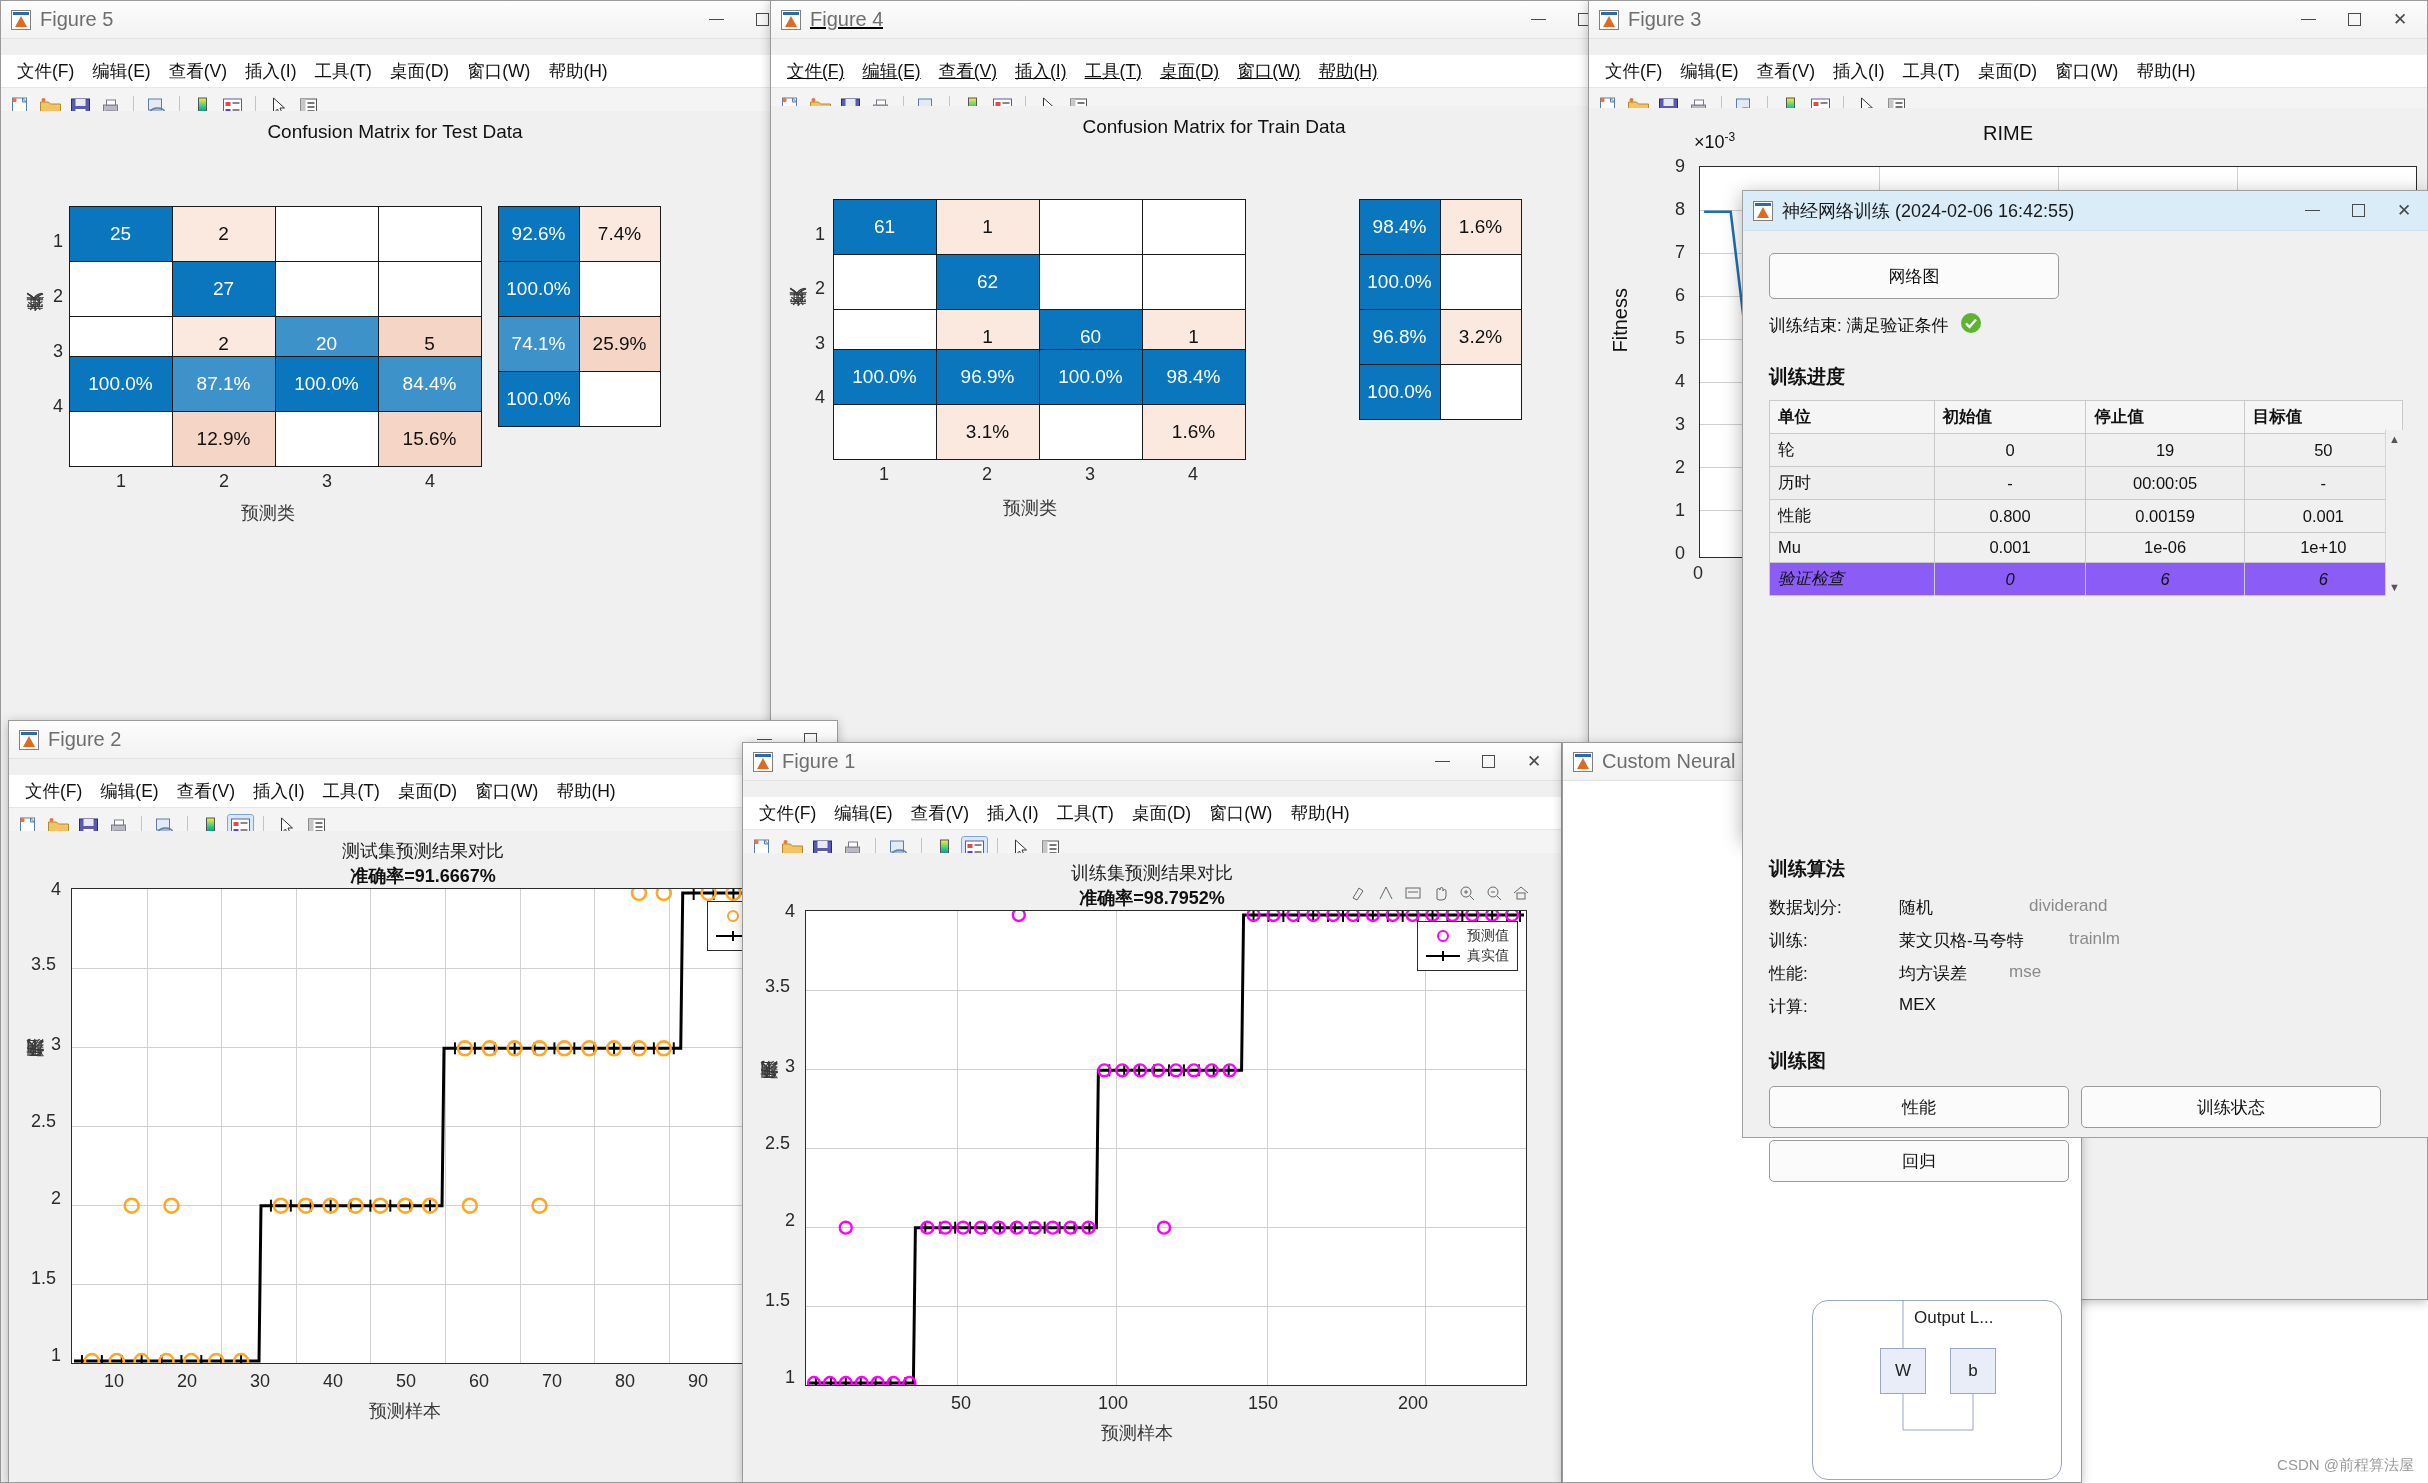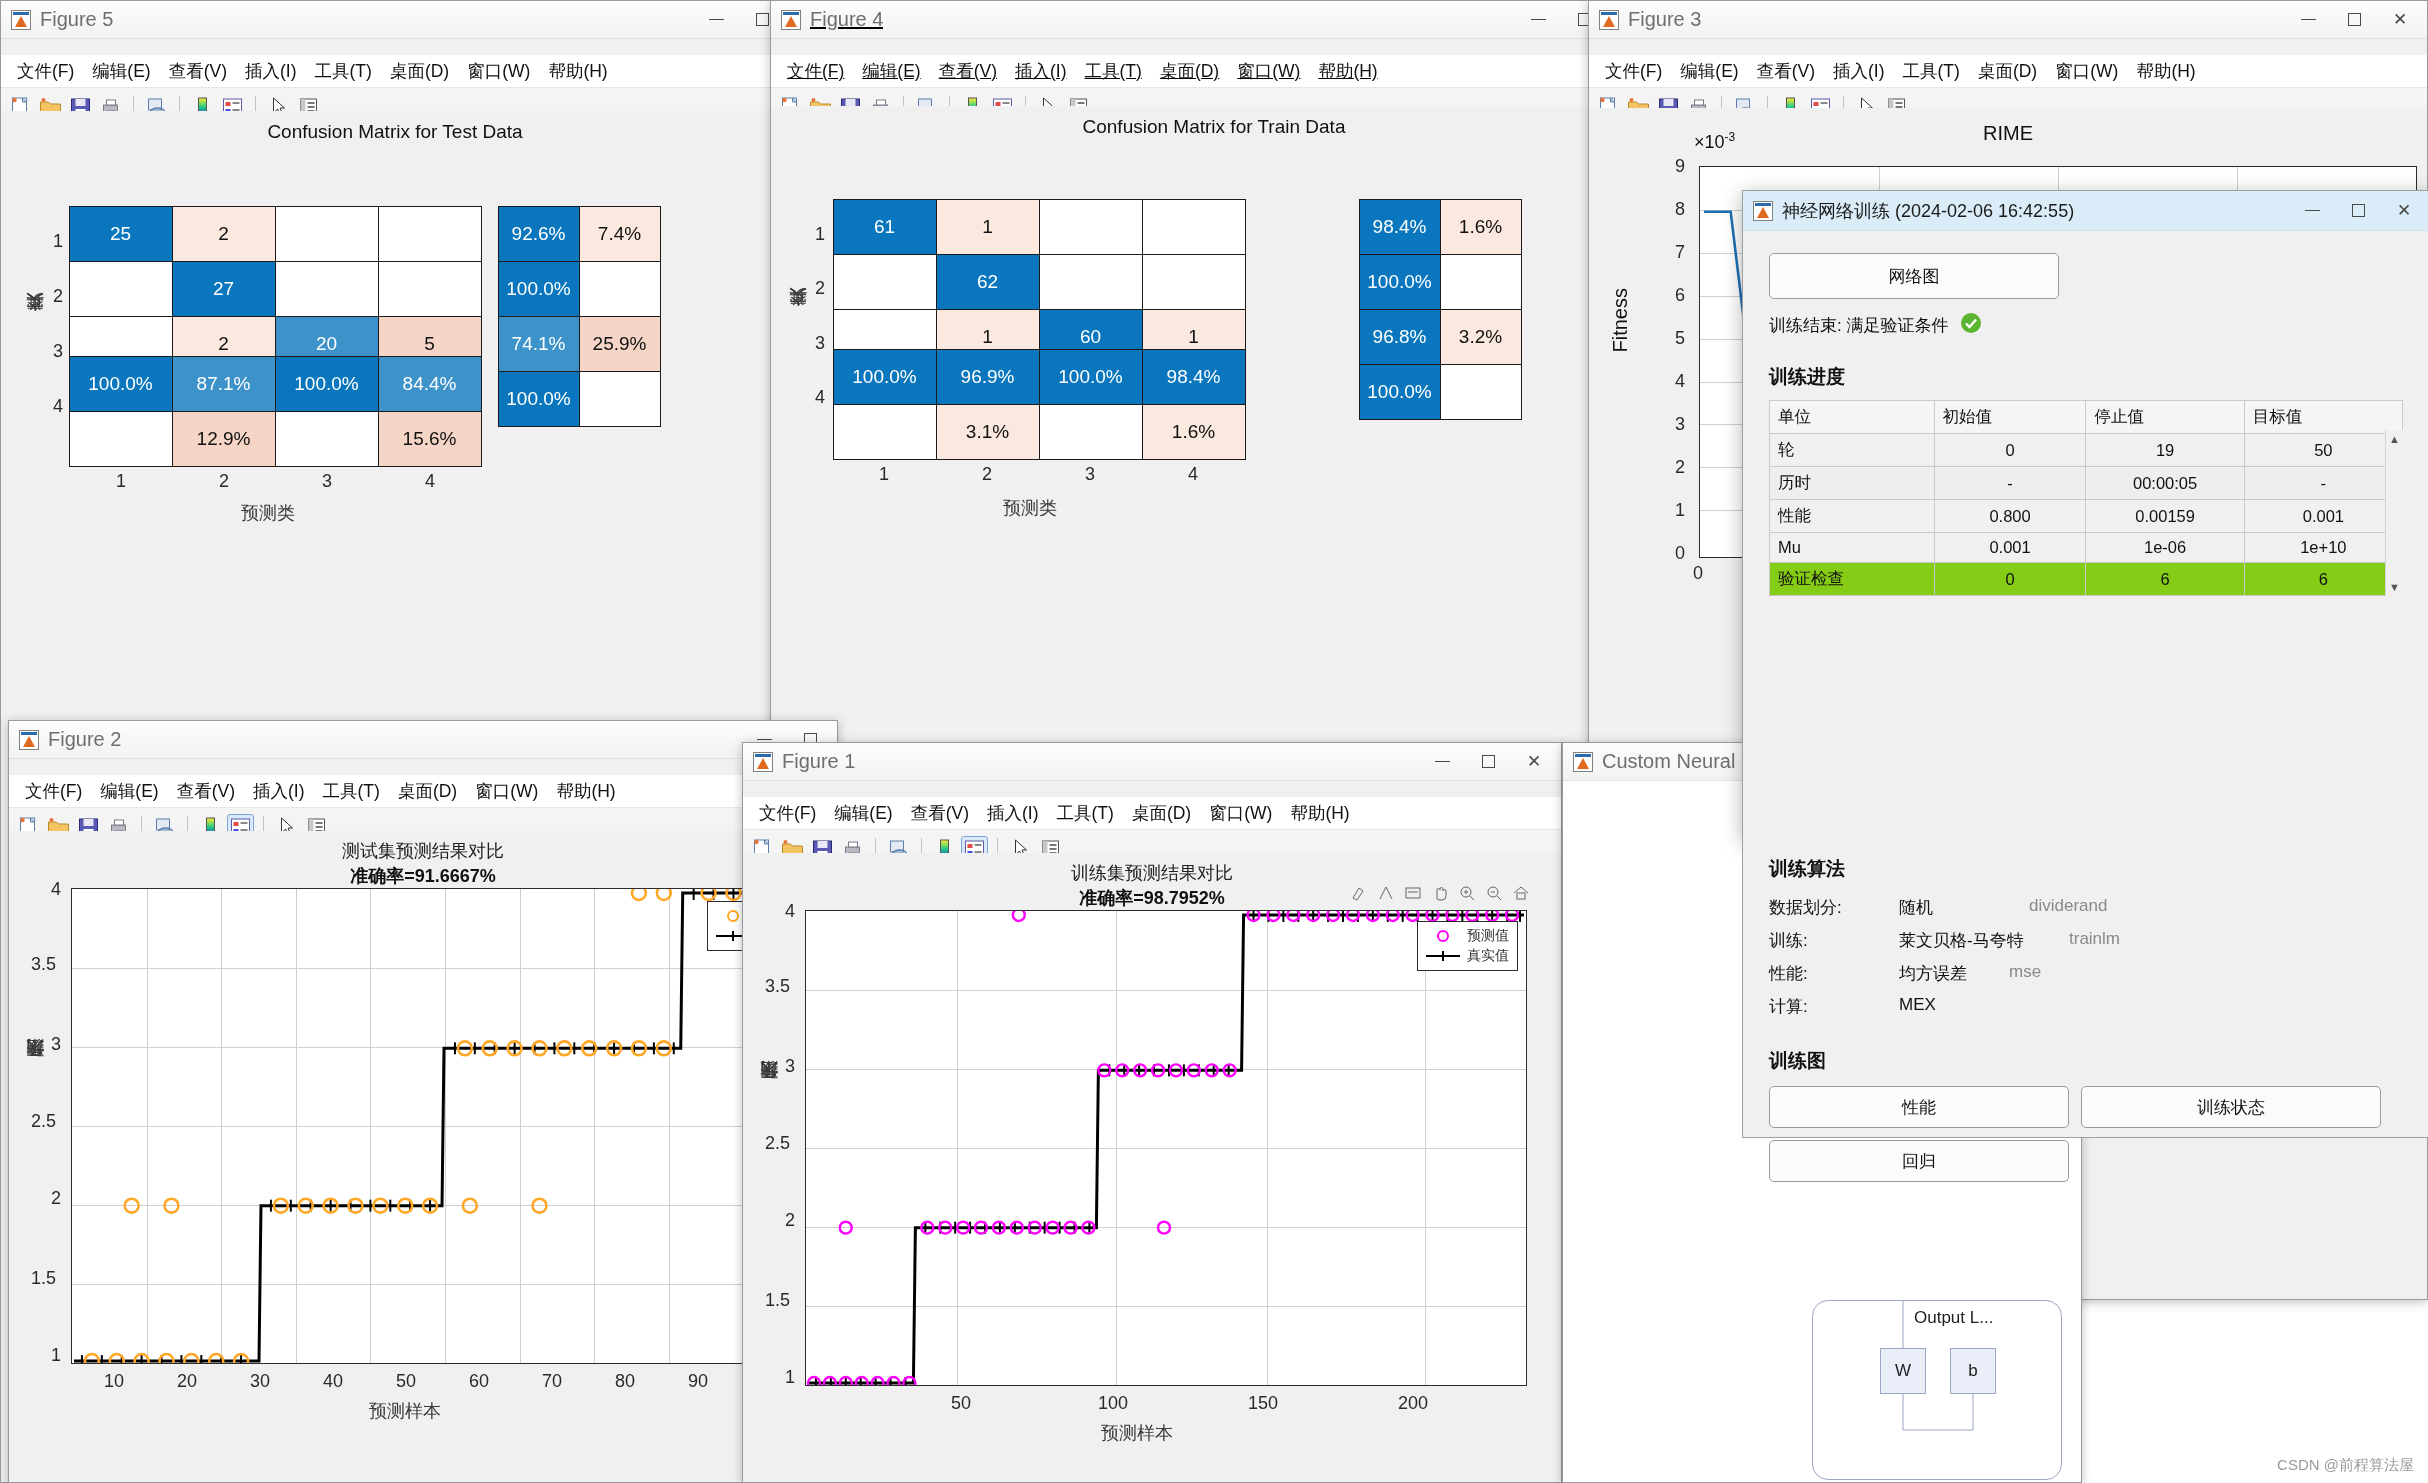--- a/index.html
+++ b/index.html
@@ -109,25 +109,25 @@
     border-radius: 5px; font-size: 17px; color: #111;
     display: flex; align-items: center; justify-content: center;
   }
   .dsec { font-size: 19px; font-weight: bold; color: #111; }
   .dtext { font-size: 17px; color: #111; }
   .dgray { color: #8a8a8a; }
   table.prog { border-collapse: collapse; width: 100%; font-size: 16.5px; }
   table.prog th, table.prog td {
     border: 1px solid #c9c9c9; padding: 5px 8px; color: #111; font-weight: normal;
   }
-  table.prog th { background: #f5f5f5; text-align: left; font-weight: normal; }
+  table.prog th { background: #f5f5f5; text-align: left; font-weight: bold; }
   table.prog td.num { text-align: center; }
   table.prog td.lab { text-align: left; }
   table.prog tr.alt td { background: #eeeeee; }
-  table.prog tr.green td { background: #84cc16; }
+  table.prog tr.green td { background: #8b5cf6; font-style: italic; }
   .scrollbar {
     position: absolute; right: 0; top: 0; bottom: 0; width: 18px;
     background: #f0f0f0; border-left: 1px solid #d5d5d5;
   }
   .sbarrow { font-size: 11px; color: #555; text-align: center; }
   .nnbox {
     position: absolute; border: 1px solid #9aa6c4;
     background: #e8edf7; display:flex; align-items:center; justify-content:center;
     font-size: 17px; color: #222;
   }

